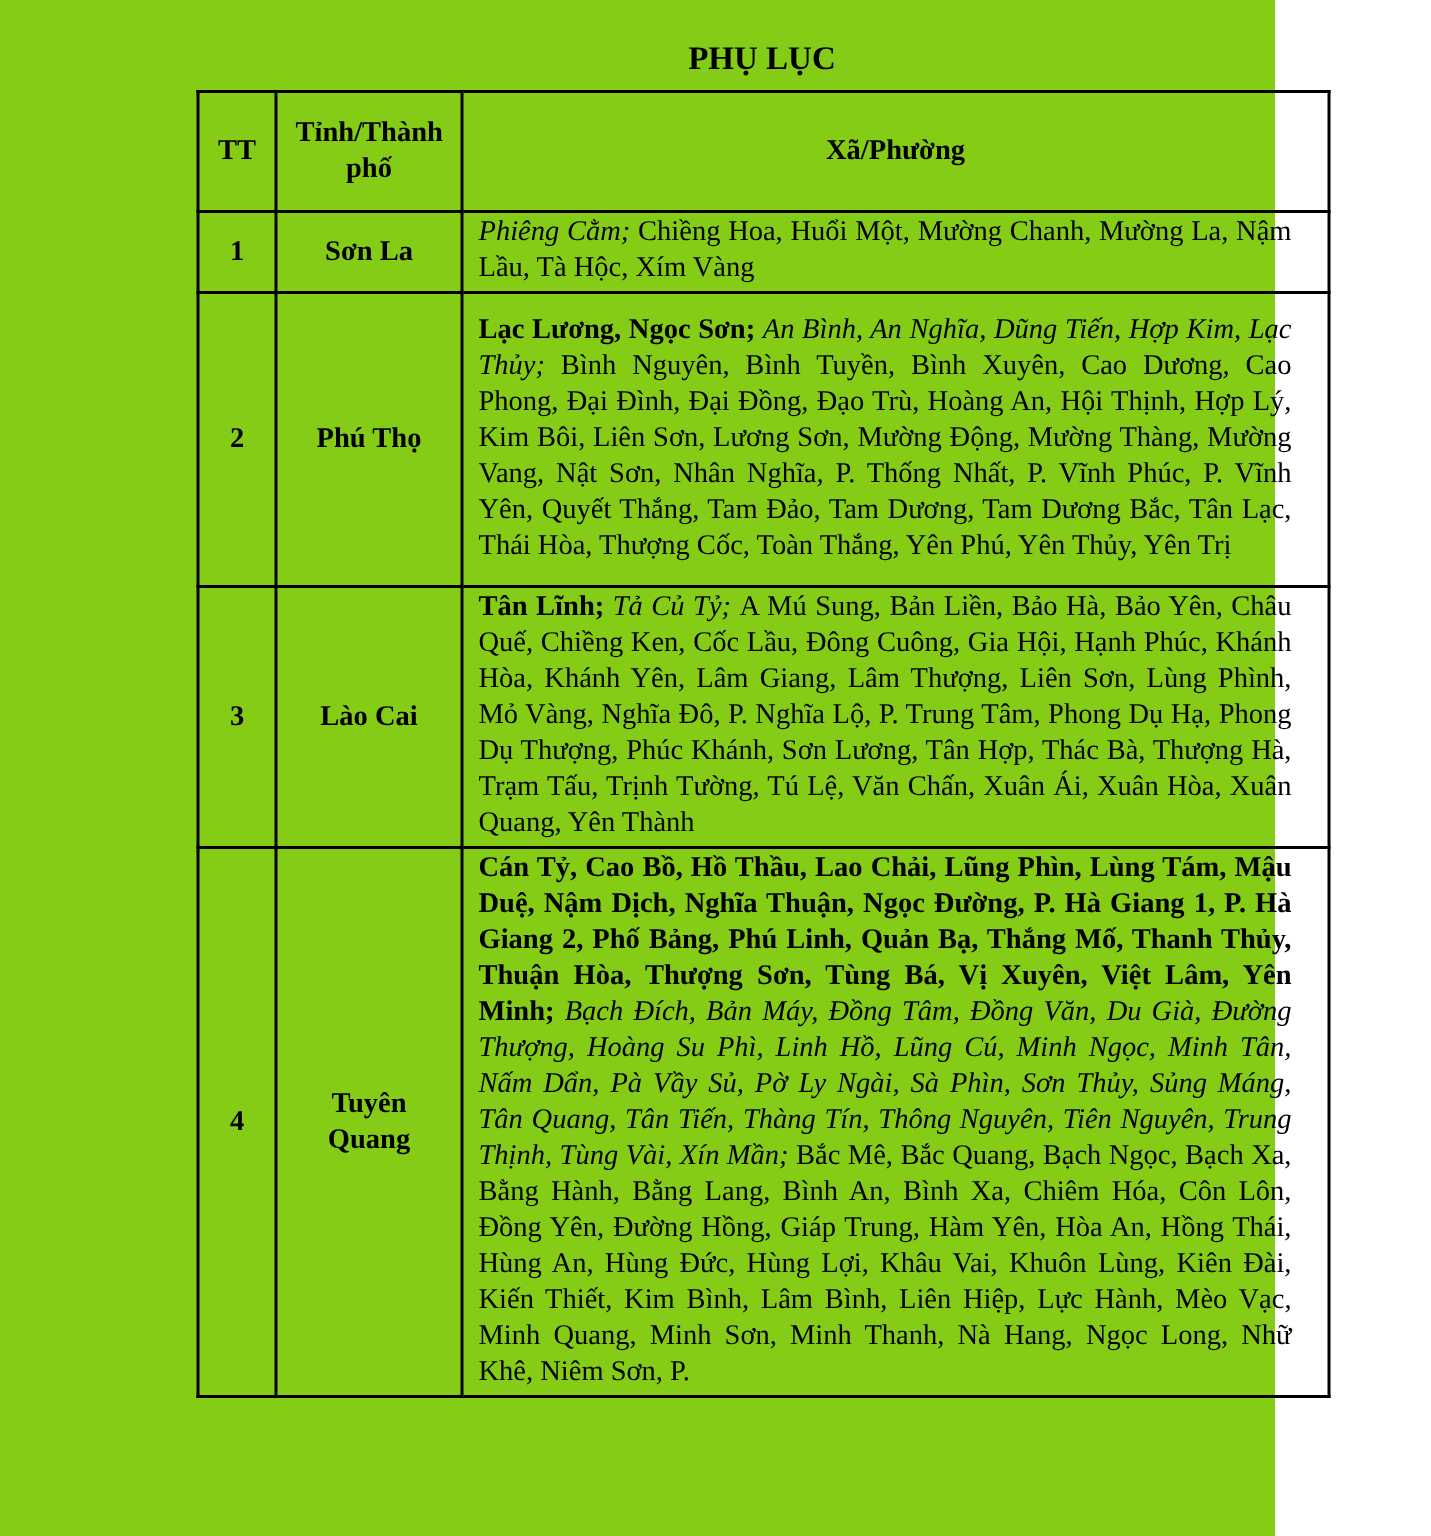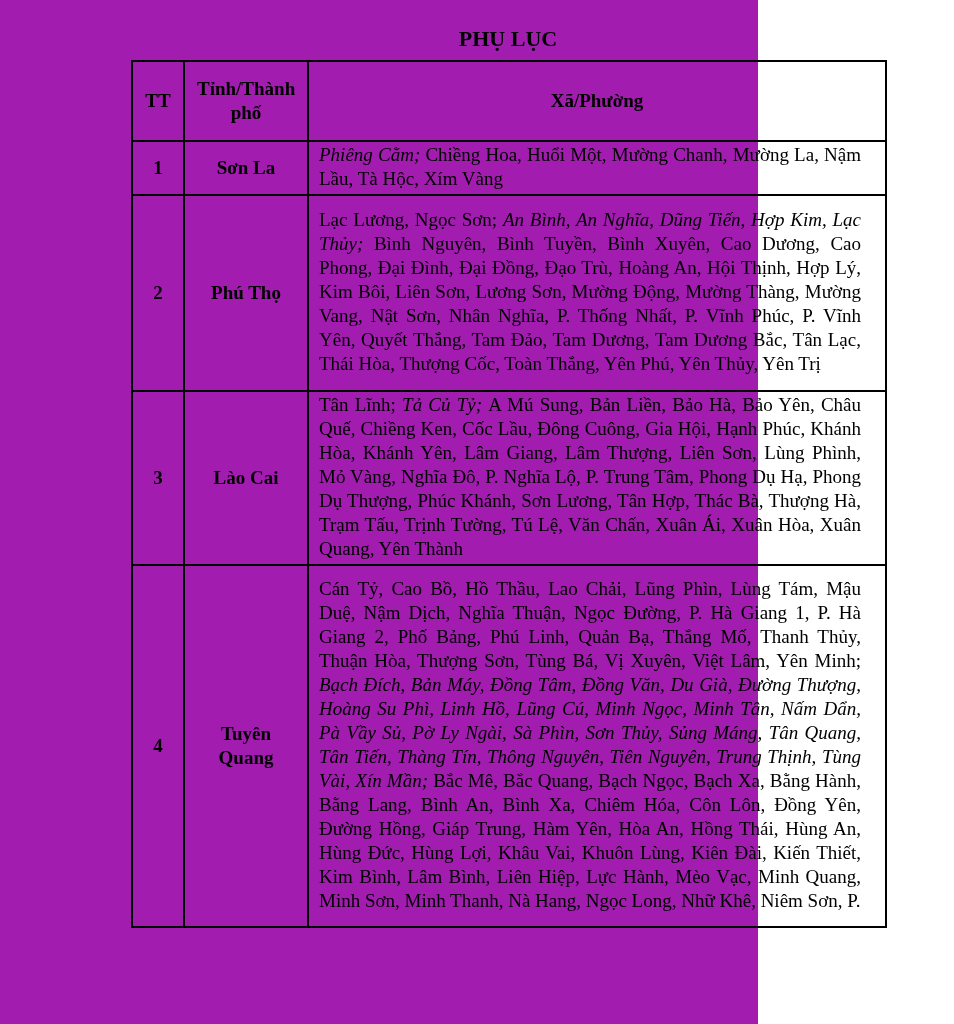--- a/index.html
+++ b/index.html
@@ -5,23 +5,23 @@
   * { margin: 0; padding: 0; box-sizing: border-box; }
   html, body { background: #ffffff; }
   body {
     width: 954px;
     height: 1024px;
     font-family: "Liberation Serif", "DejaVu Serif", serif;
     color: #000000;
     overflow: hidden;
   }
   .page {
-    width: 758px;
+    width: 850px;
     height: 1024px;
-    background: #a21caf;
+    background: #84cc16;
     position: relative;
   }
   .content {
     margin-left: 131px;
     width: 754px;
     padding-top: 26px;
   }
   .doc-title {
     text-align: center;
     font-weight: bold;
@@ -66,21 +66,21 @@
   td.cell-province {
     font-weight: bold;
     text-align: center;
     padding: 2px 24px;
   }
   td.cell-commune {
     vertical-align: top;
     text-align: justify;
     padding: 1px 24px 3px 10px;
   }
-  .seg-bold { font-weight: normal; font-style: normal; }
+  .seg-bold { font-weight: bold; font-style: normal; }
   .seg-italic { font-weight: normal; font-style: italic; }
   .seg-regular { font-weight: normal; font-style: normal; }
   
   tbody tr:nth-child(1) { height: 48px; }
   tbody tr:nth-child(2) { height: 196px; }
   tbody tr:nth-child(3) { height: 168px; }
   tbody tr:nth-child(4) { height: 362px; }
 </style>
 </head>
 <body>

